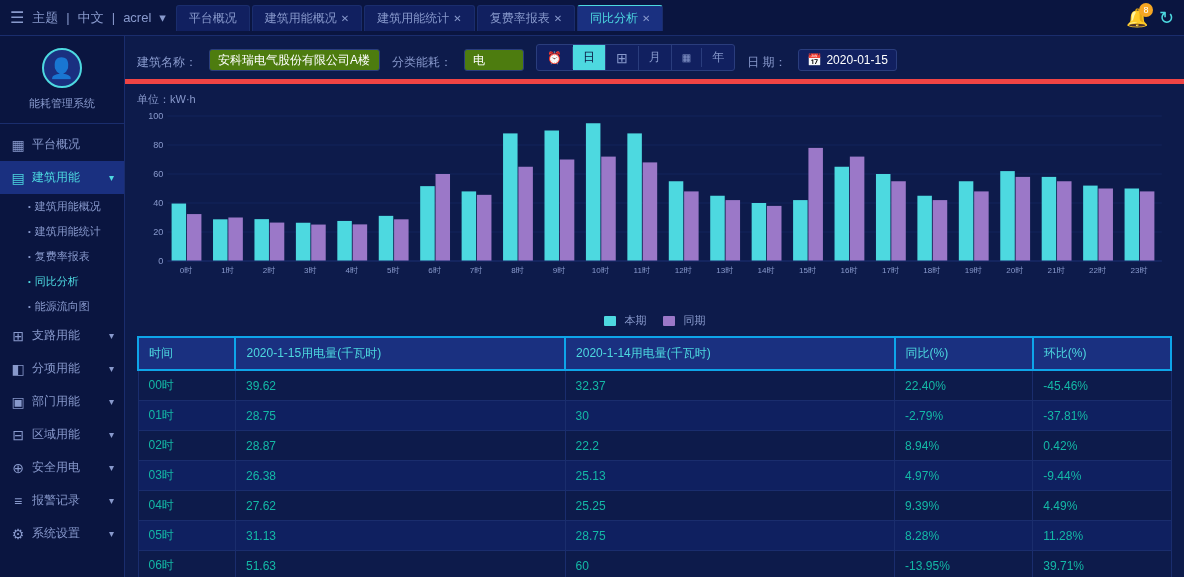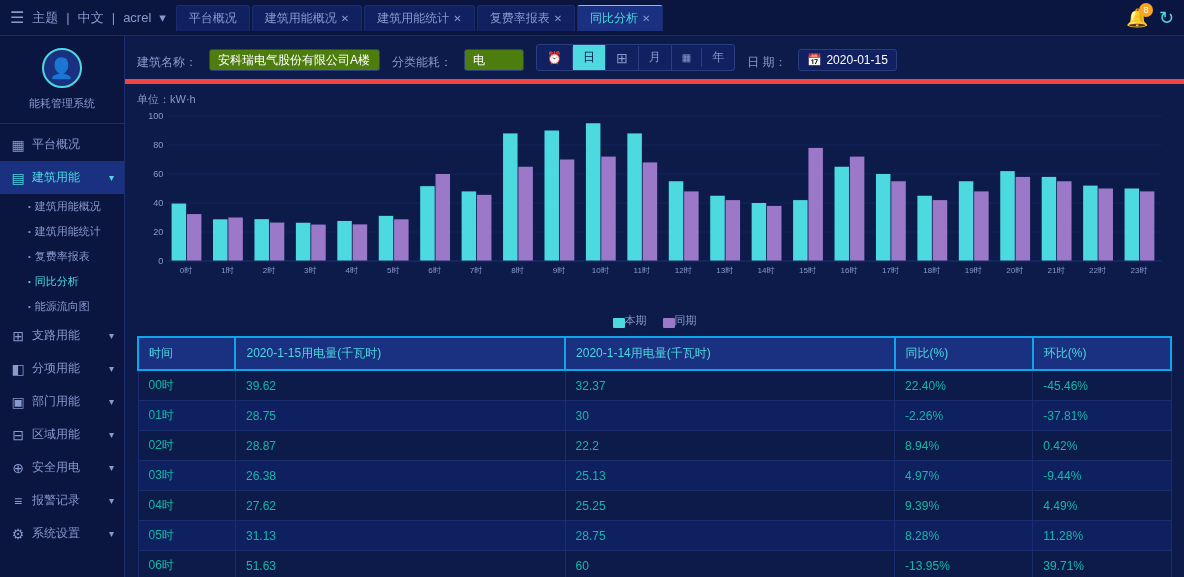--- a/index.html
+++ b/index.html
@@ -205,21 +205,21 @@
       background: #0d1b4b;
     }
     .chart-legend {
       display: flex;
       gap: 16px;
       justify-content: center;
       margin-top: 2px;
       font-size: 11px;
       color: #8899cc;
     }
-    .legend-item { display: flex; align-items: flex-end; gap: 0; }
+    .legend-item { display: flex; align-items: center; gap: 9px; }
     .legend-dot { width: 12px; height: 10px; border-radius: 1px; }
 
     
     .table-area {
       flex: 1;
       overflow-y: auto;
       padding: 0 12px 8px;
     }
     .data-table {
       width: 100%;
@@ -495,21 +495,21 @@
               <td>00时</td>
               <td>39.62</td>
               <td>32.37</td>
               <td>22.40%</td>
               <td>-45.46%</td>
             </tr>
             <tr>
               <td>01时</td>
               <td>28.75</td>
               <td>30</td>
-              <td>-2.26%</td>
+              <td>-2.79%</td>
               <td>-37.81%</td>
             </tr>
             <tr>
               <td>02时</td>
               <td>28.87</td>
               <td>22.2</td>
               <td>8.94%</td>
               <td>0.42%</td>
             </tr>
             <tr>

